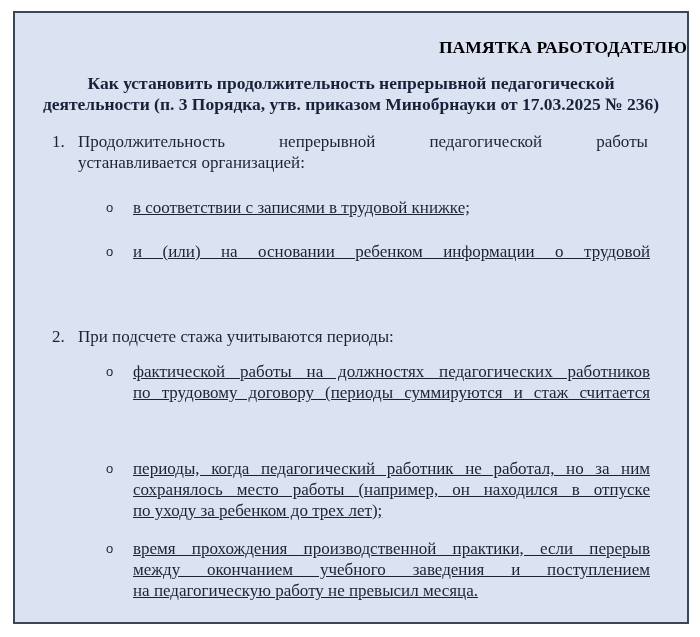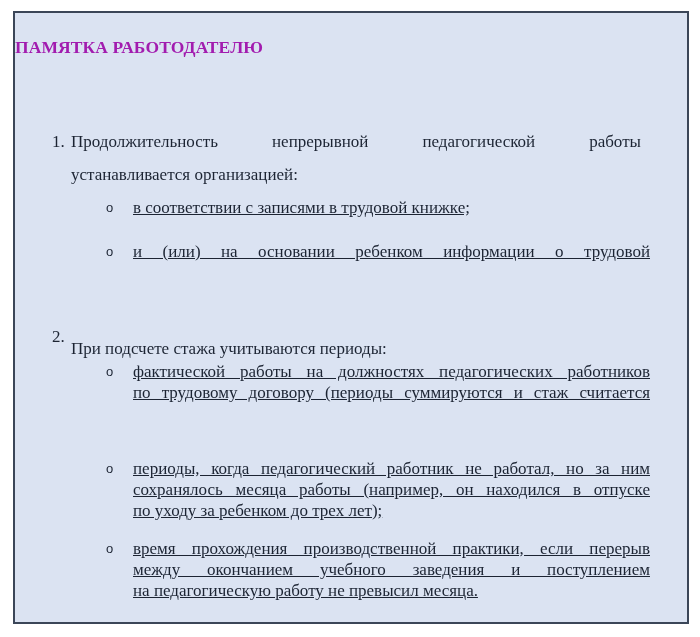--- a/index.html
+++ b/index.html
@@ -23,25 +23,25 @@
       height: 609px;
       background: #dbe3f2;
       border: 2px solid #3b4658;
       box-sizing: content-box;
     }
     .memo-title {
       position: absolute;
       left: 0;
       right: 0;
       top: 24px;
-      text-align: left;
+      text-align: right;
       font-weight: bold;
       font-size: 17.5px;
       letter-spacing: 0.1px;
-      color: #a21caf;
+      color: #000000;
     }
     .memo-subtitle {
       position: absolute;
       left: 0;
       right: 0;
       top: 60px;
       text-align: center;
       font-weight: bold;
       font-size: 17.5px;
       line-height: 21px;
@@ -56,33 +56,32 @@
       line-height: 21px;
       color: #1c2433;
     }
     .num-marker {
       position: absolute;
       left: 37px;
       top: 0;
     }
     .num-text {
       position: absolute;
-      left: 56px;
+      left: 63px;
       width: 570px;
       text-align: justify;
     }
     .num-text .line {
       display: block;
       text-align: justify;
       text-align-last: justify;
       white-space: nowrap;
     }
     .num-text .line.last {
       text-align-last: left;
-      margin-top: 12px;
     }
     .bullet-item {
       position: absolute;
       left: 0;
       right: 0;
       font-size: 17px;
       line-height: 21px;
       color: #1c2433;
     }
     .bullet-marker {
@@ -110,20 +109,22 @@
     }
   </style>
 </head>
 <body>
 
 <div class="memo-box">
 
   <div class="memo-title">ПАМЯТКА РАБОТОДАТЕЛЮ</div>
 
   <div class="memo-subtitle">
+    <span>Как установить продолжительность непрерывной педагогической</span>
+    <span>деятельности (п. 3 Порядка, утв. приказом Минобрнауки от 17.03.2025 № 236)</span>
   </div>
 
   <div class="num-item" style="top:118px;">
     <span class="num-marker">1.</span>
     <div class="num-text">
       <span class="line">Продолжительность непрерывной педагогической работы</span>
       <span class="line last">устанавливается организацией:</span>
     </div>
   </div>
 
@@ -153,21 +154,21 @@
     <div class="bullet-text">
       <span class="line">фактической работы на должностях педагогических работников</span>
       <span class="line">по трудовому договору (периоды суммируются и стаж считается</span>
     </div>
   </div>
 
   <div class="bullet-item" style="top:445px;">
     <span class="bullet-marker">o</span>
     <div class="bullet-text">
       <span class="line">периоды, когда педагогический работник не работал, но за ним</span>
-      <span class="line">сохранялось месяца работы (например, он находился в отпуске</span>
+      <span class="line">сохранялось место работы (например, он находился в отпуске</span>
       <span class="line last">по уходу за ребенком до трех лет);</span>
     </div>
   </div>
 
   <div class="bullet-item" style="top:525px;">
     <span class="bullet-marker">o</span>
     <div class="bullet-text">
       <span class="line">время прохождения производственной практики, если перерыв</span>
       <span class="line">между окончанием учебного заведения и поступлением</span>
       <span class="line last">на педагогическую работу не превысил месяца.</span>

